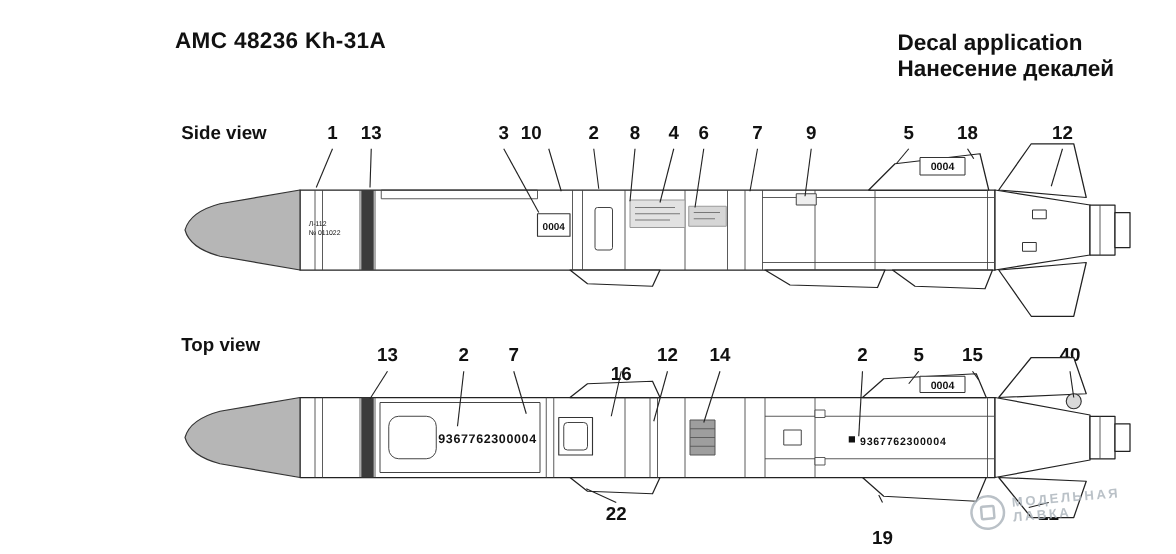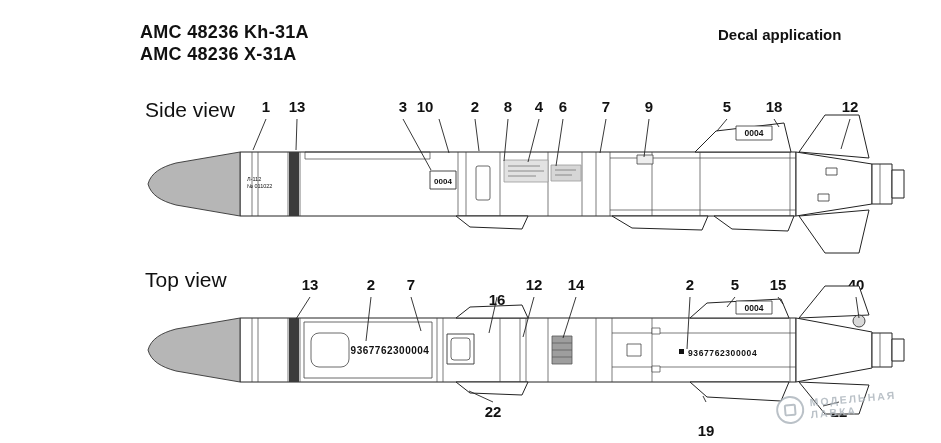--- a/index.html
+++ b/index.html
@@ -1,41 +1,41 @@
 <!DOCTYPE html>
 <html><head>
 <meta charset="utf-8">
 <style>
   html,body{margin:0;padding:0;background:#fff;}
   .canvas{position:relative;width:941px;height:443px;background:#ffffff;overflow:hidden;
           font-family:"Liberation Sans", sans-serif;color:#111;}
-  .title-left{position:absolute;left:140px;top:21px;font-size:18px;font-weight:bold;line-height:22px;letter-spacing:.3px;}
-  .title-right{position:absolute;left:718px;top:24px;font-size:15px;font-weight:bold;line-height:21px;}
-  .section-label{position:absolute;font-size:21px;font-weight:normal;}
+  .title-left{position:absolute;left:140px;top:21px;font-size:18px;font-weight:bold;line-height:22px;letter-spacing:.3px;text-align:center;}
+  .title-right{position:absolute;left:718px;top:24px;font-size:18px;font-weight:bold;line-height:21px;}
+  .section-label{position:absolute;font-size:15px;font-weight:bold;}
   .callout{position:absolute;transform:translateX(-50%);font-size:15px;font-weight:bold;white-space:nowrap;}
   .svg-layer{position:absolute;left:0;top:0;}
   svg text{font-family:"Liberation Sans", sans-serif;}
   .watermark{position:absolute;left:776px;top:392px;display:flex;align-items:center;gap:6px;
              color:#a9b2ba;opacity:.8;transform:rotate(-5deg);}
   .wm-logo{width:24px;height:24px;border:2px solid #a9b2ba;border-radius:50%;position:relative;flex:0 0 auto;}
   .wm-logo::after{content:"";position:absolute;left:6px;top:6px;width:8px;height:8px;border:2px solid #a9b2ba;border-radius:2px;}
   .wm-text{display:flex;flex-direction:column;line-height:12px;}
   .wm-text span{font-size:10.5px;font-weight:bold;letter-spacing:2px;}
 </style>
 </head>
 <body>
 
 <div class="canvas">
 
   <div class="title-left">
     <div>АМС 48236 Kh-31A</div>
-    <div>АМС 48236 Х-31А</div>
   </div>
   <div class="title-right">
     <div>Decal application</div>
+    <div>Нанесение декалей</div>
   </div>
 
   <div class="section-label" style="left:145px;top:98px">Side view</div>
   <div class="section-label" style="left:145px;top:268px">Top view</div>
 
   <span class="callout" style="left:266px;top:98px">1</span>
   <span class="callout" style="left:297px;top:98px">13</span>
   <span class="callout" style="left:403px;top:98px">3</span>
   <span class="callout" style="left:425px;top:98px">10</span>
   <span class="callout" style="left:475px;top:98px">2</span>

